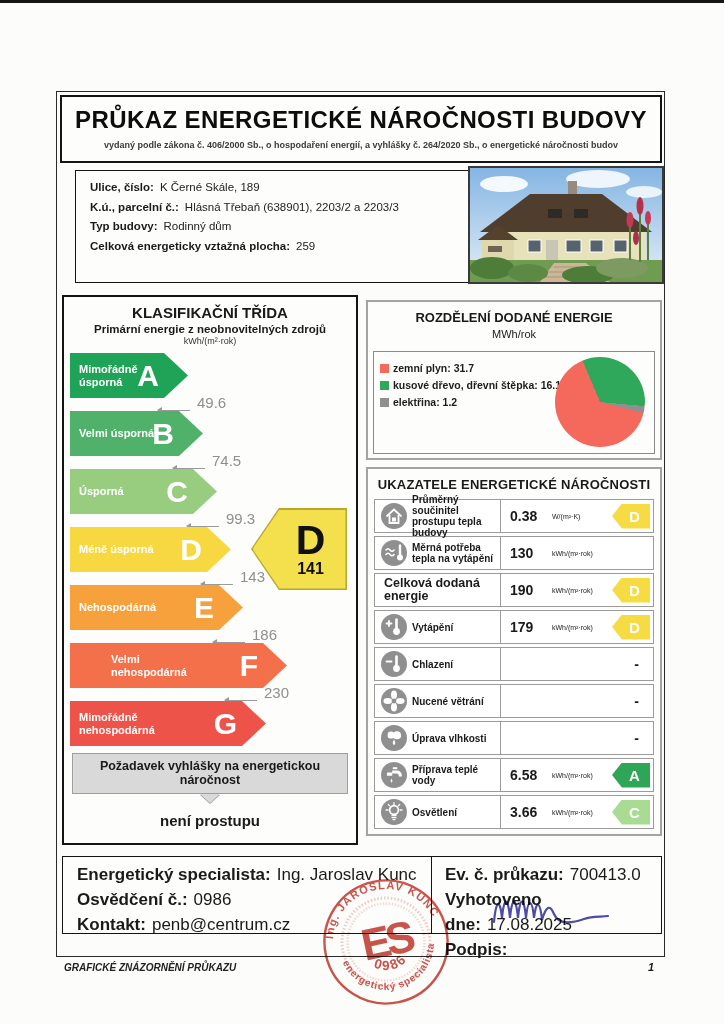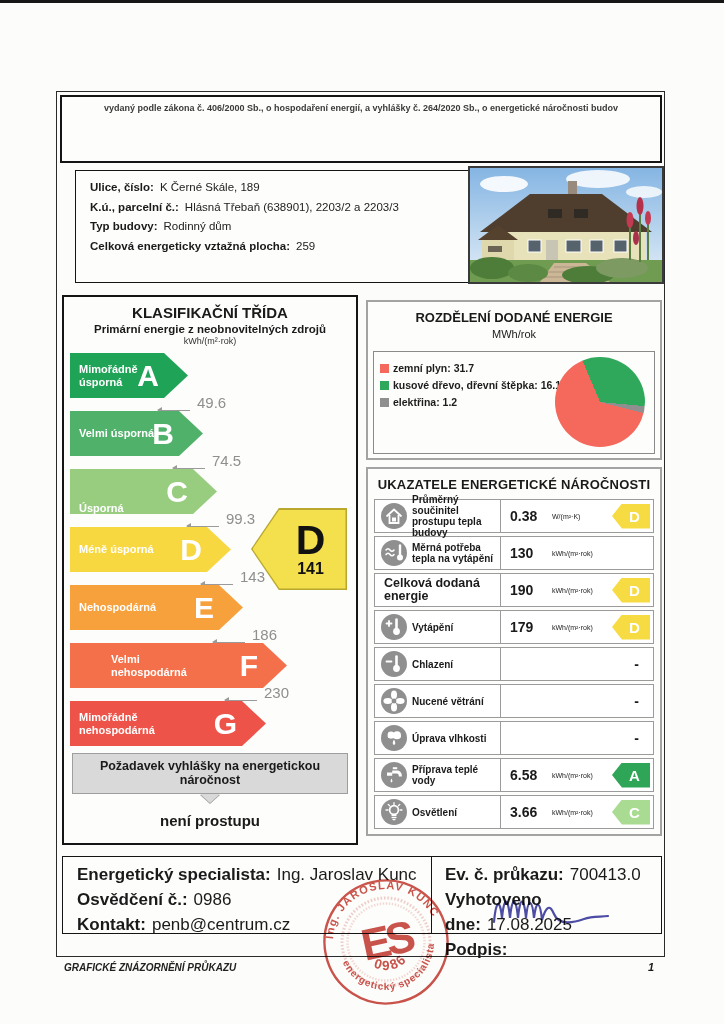--- a/index.html
+++ b/index.html
@@ -97,20 +97,21 @@
   .caption{left:64px;top:962px;font-size:10px;font-weight:bold;font-style:italic;color:#222;}
   .pagenum{left:648px;top:961px;font-size:11px;font-weight:bold;font-style:italic;}
 </style>
 </head>
 <body>
 
 <div class="abs scan-top"></div>
 <div class="abs page-frame"></div>
 
 <div class="abs header-box">
+  <div class="cert-title">PRŮKAZ ENERGETICKÉ NÁROČNOSTI BUDOVY</div>
   <div class="cert-subtitle">vydaný podle zákona č. 406/2000 Sb., o hospodaření energií, a vyhlášky č. 264/2020 Sb., o energetické náročnosti budov</div>
 </div>
 
 <div class="abs info-box">
   <div class="info-row">
     <span class="info-label">Ulice, číslo:</span>
     <span class="info-value">K Černé Skále, 189</span>
   </div>
   <div class="info-row">
     <span class="info-label">K.ú., parcelní č.:</span>
@@ -182,21 +183,21 @@
       <span class="t-val">49.6</span>
     </div>
     <div class="band b1" style="background: rgb(80, 177, 107);">
       <span class="band-label">Velmi úsporná</span>
       <span class="band-letter">B</span>
     </div>
     <div class="gap g1">
       <span class="t-line"></span>
       <span class="t-val">74.5</span>
     </div>
-    <div class="band b2" style="background: rgb(152, 205, 128); align-items: flex-end;">
+    <div class="band b2" style="background: rgb(152, 205, 128);">
       <span class="band-label">Úsporná</span>
       <span class="band-letter">C</span>
     </div>
     <div class="gap g2">
       <span class="t-line"></span>
       <span class="t-val">99.3</span>
     </div>
     <div class="band b3" style="background: rgb(248, 216, 65);">
       <span class="band-label">Méně úsporná</span>
       <span class="band-letter">D</span>

